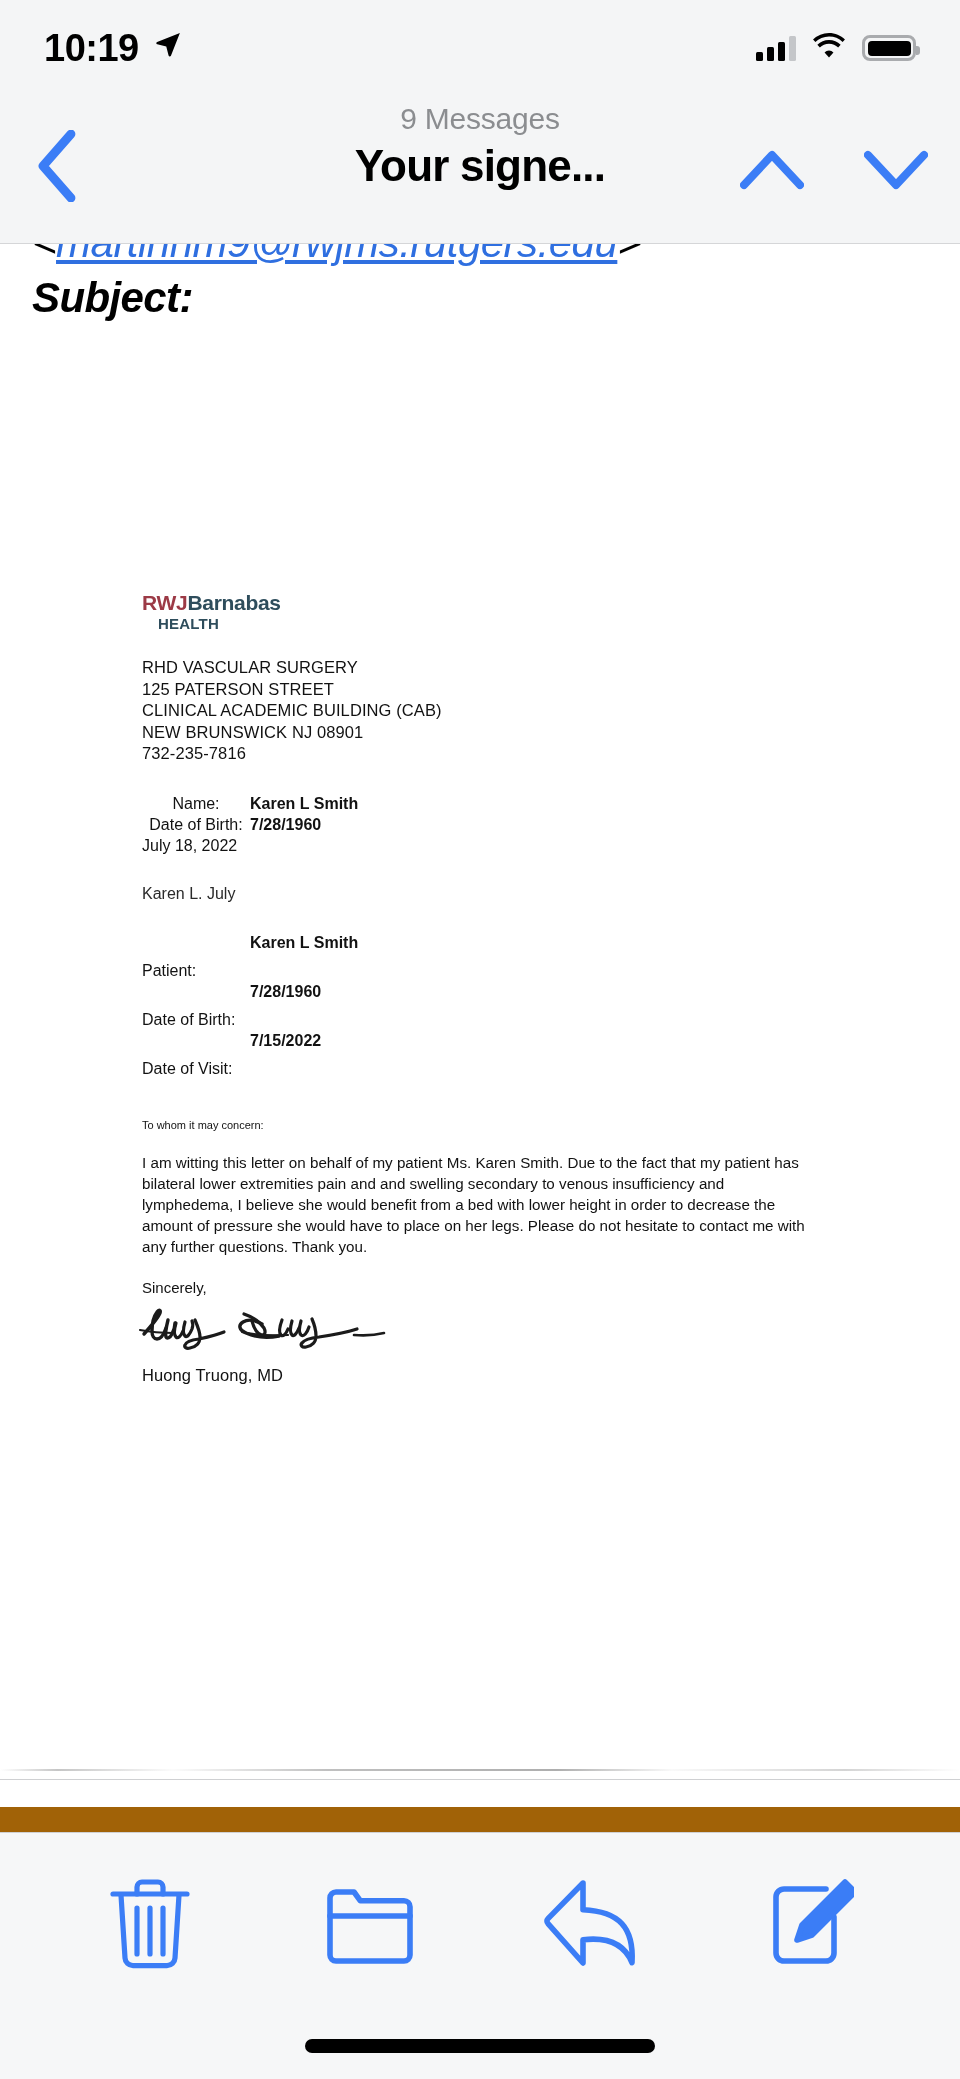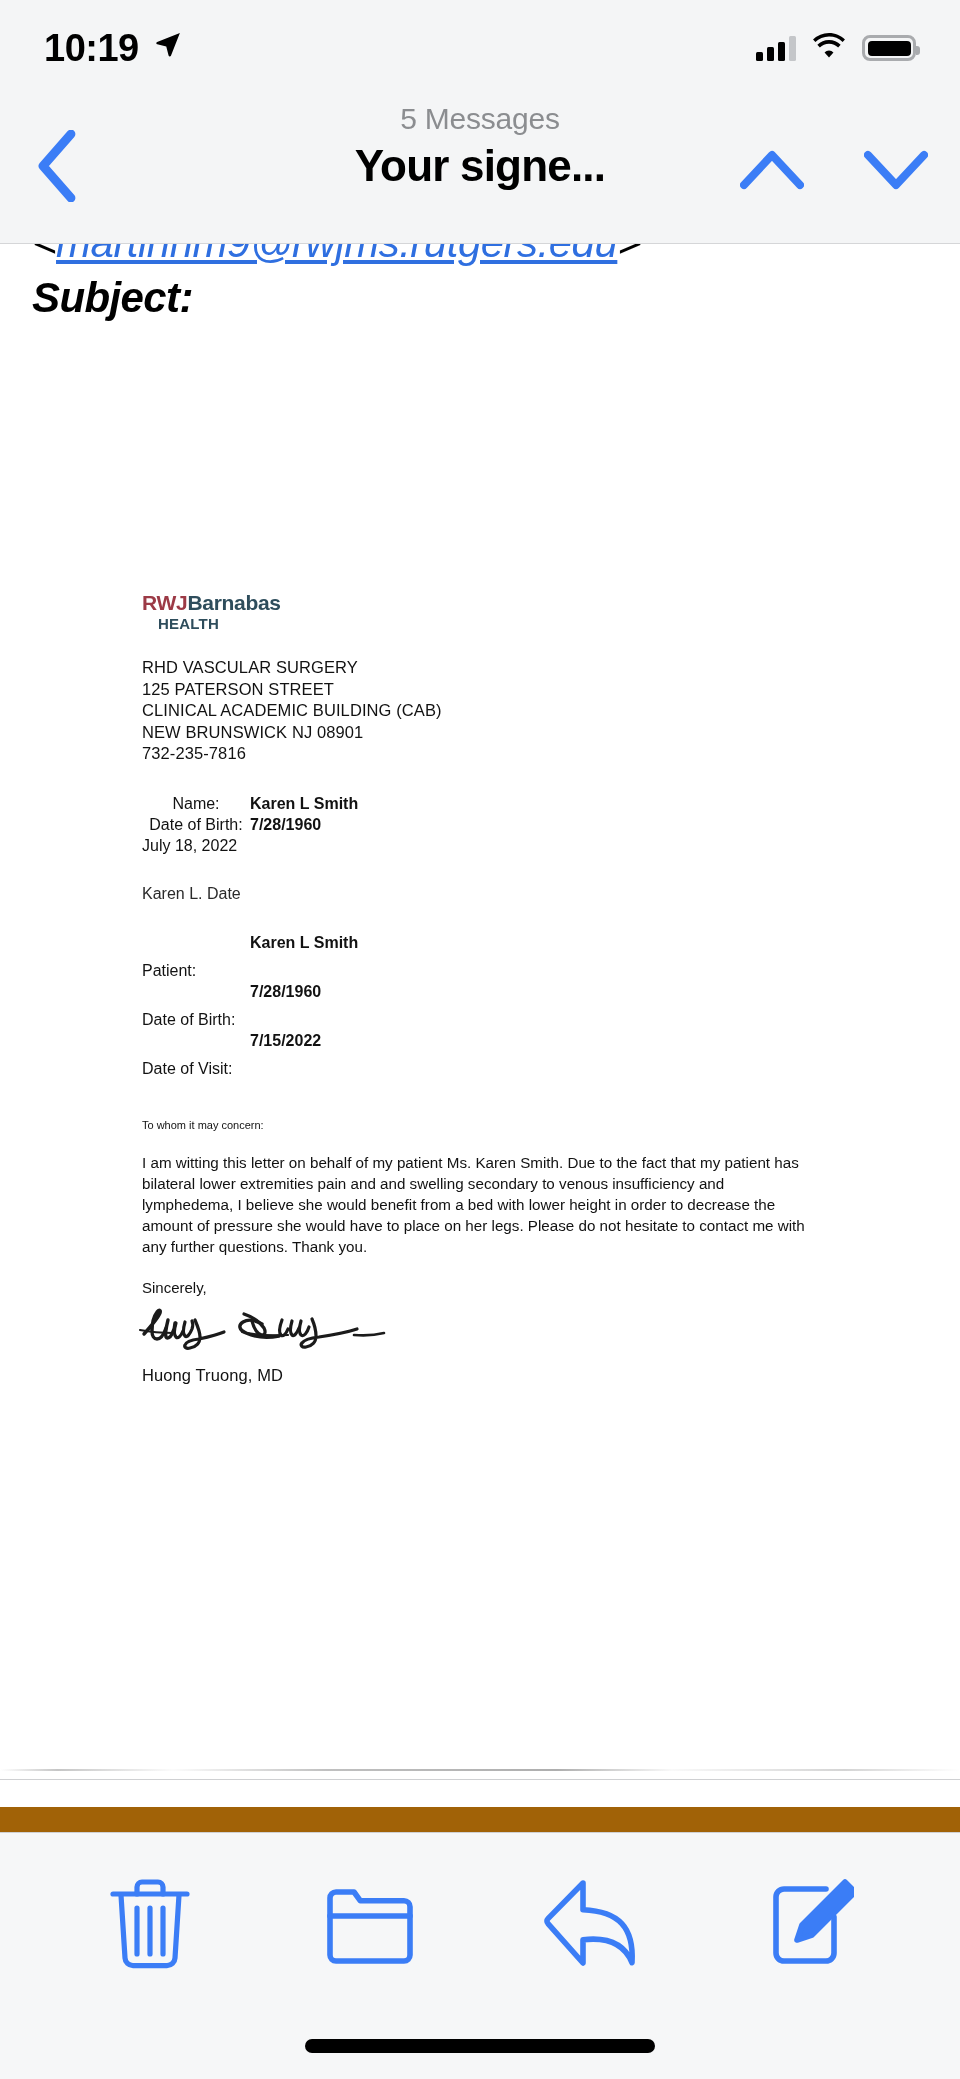--- a/index.html
+++ b/index.html
@@ -347,21 +347,21 @@
 
     <div class="nav-back">
       <span>
         <svg width="44" height="72" viewBox="0 0 22 36" aria-hidden="true">
           <path d="M18 2 4 18l14 16" fill="none" stroke="#3b7df6" stroke-width="4.4" stroke-linecap="round" stroke-linejoin="round"></path>
         </svg>
       </span>
     </div>
 
     <div class="nav-title-wrap">
-      <div class="nav-subtitle">5 Messages</div>
+      <div class="nav-subtitle">9 Messages</div>
       <div class="nav-title">Your signe...</div>
     </div>
 
     <div class="nav-up">
       <span>
         <svg width="64" height="44" viewBox="0 0 32 22" aria-hidden="true">
           <path d="M2 19 16 4l14 15" fill="none" stroke="#3b7df6" stroke-width="4" stroke-linecap="round" stroke-linejoin="round"></path>
         </svg>
       </span>
     </div>
@@ -405,21 +405,21 @@
           <span class="val">Karen L Smith</span>
         </div>
         <div class="row">
           <span class="lbl">Date of Birth:</span>
           <span class="val">7/28/1960</span>
         </div>
       </div>
 
       <div class="letter-date">July 18, 2022</div>
 
-      <div class="letter-addressee">Karen L. Date</div>
+      <div class="letter-addressee">Karen L. July</div>
 
       <div class="patient-block">
         <div class="row">
           <span class="lbl">Patient:</span>
           <span class="val">Karen L Smith</span>
         </div>
         <div class="row">
           <span class="lbl">Date of Birth:</span>
           <span class="val">7/28/1960</span>
         </div>

